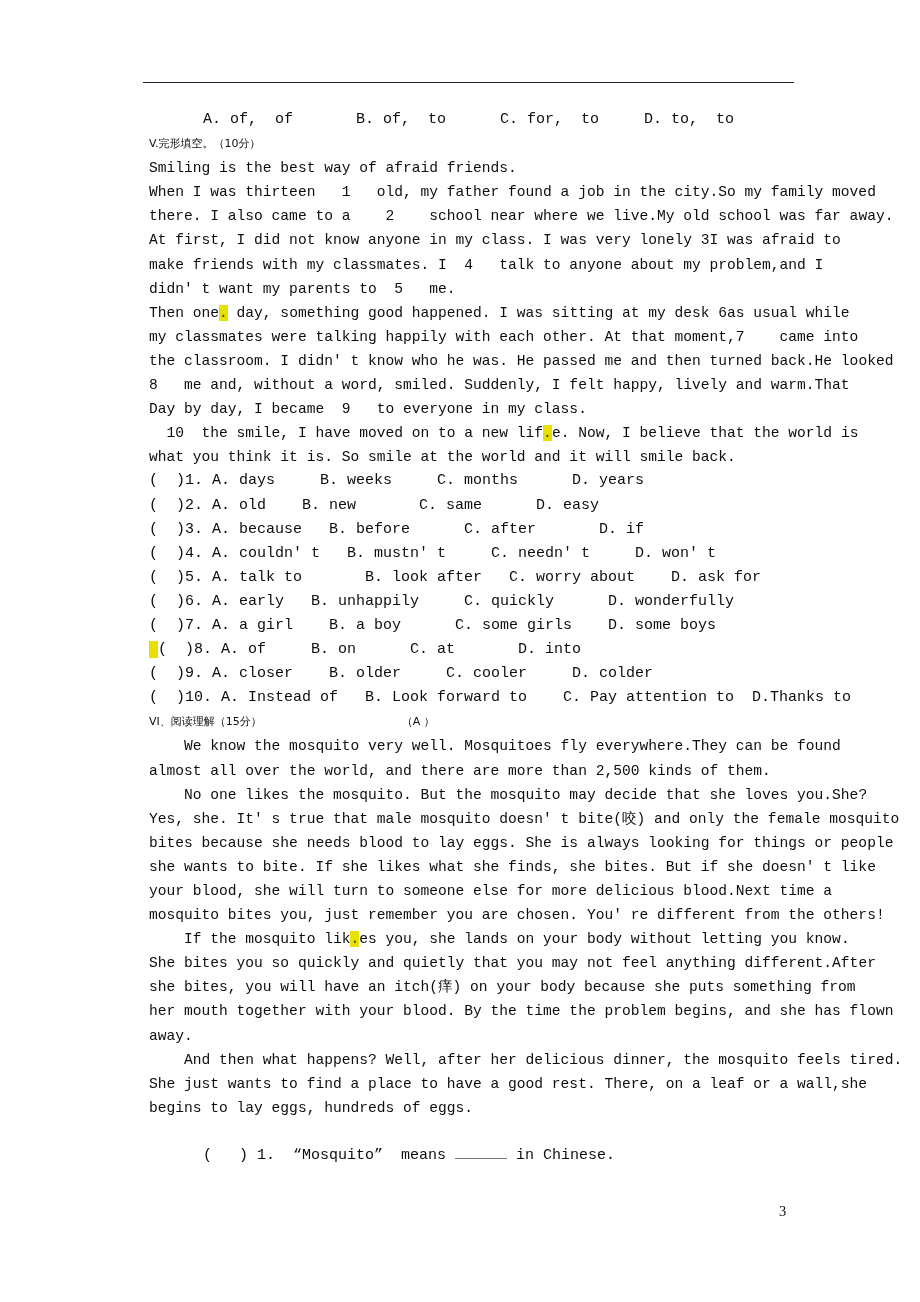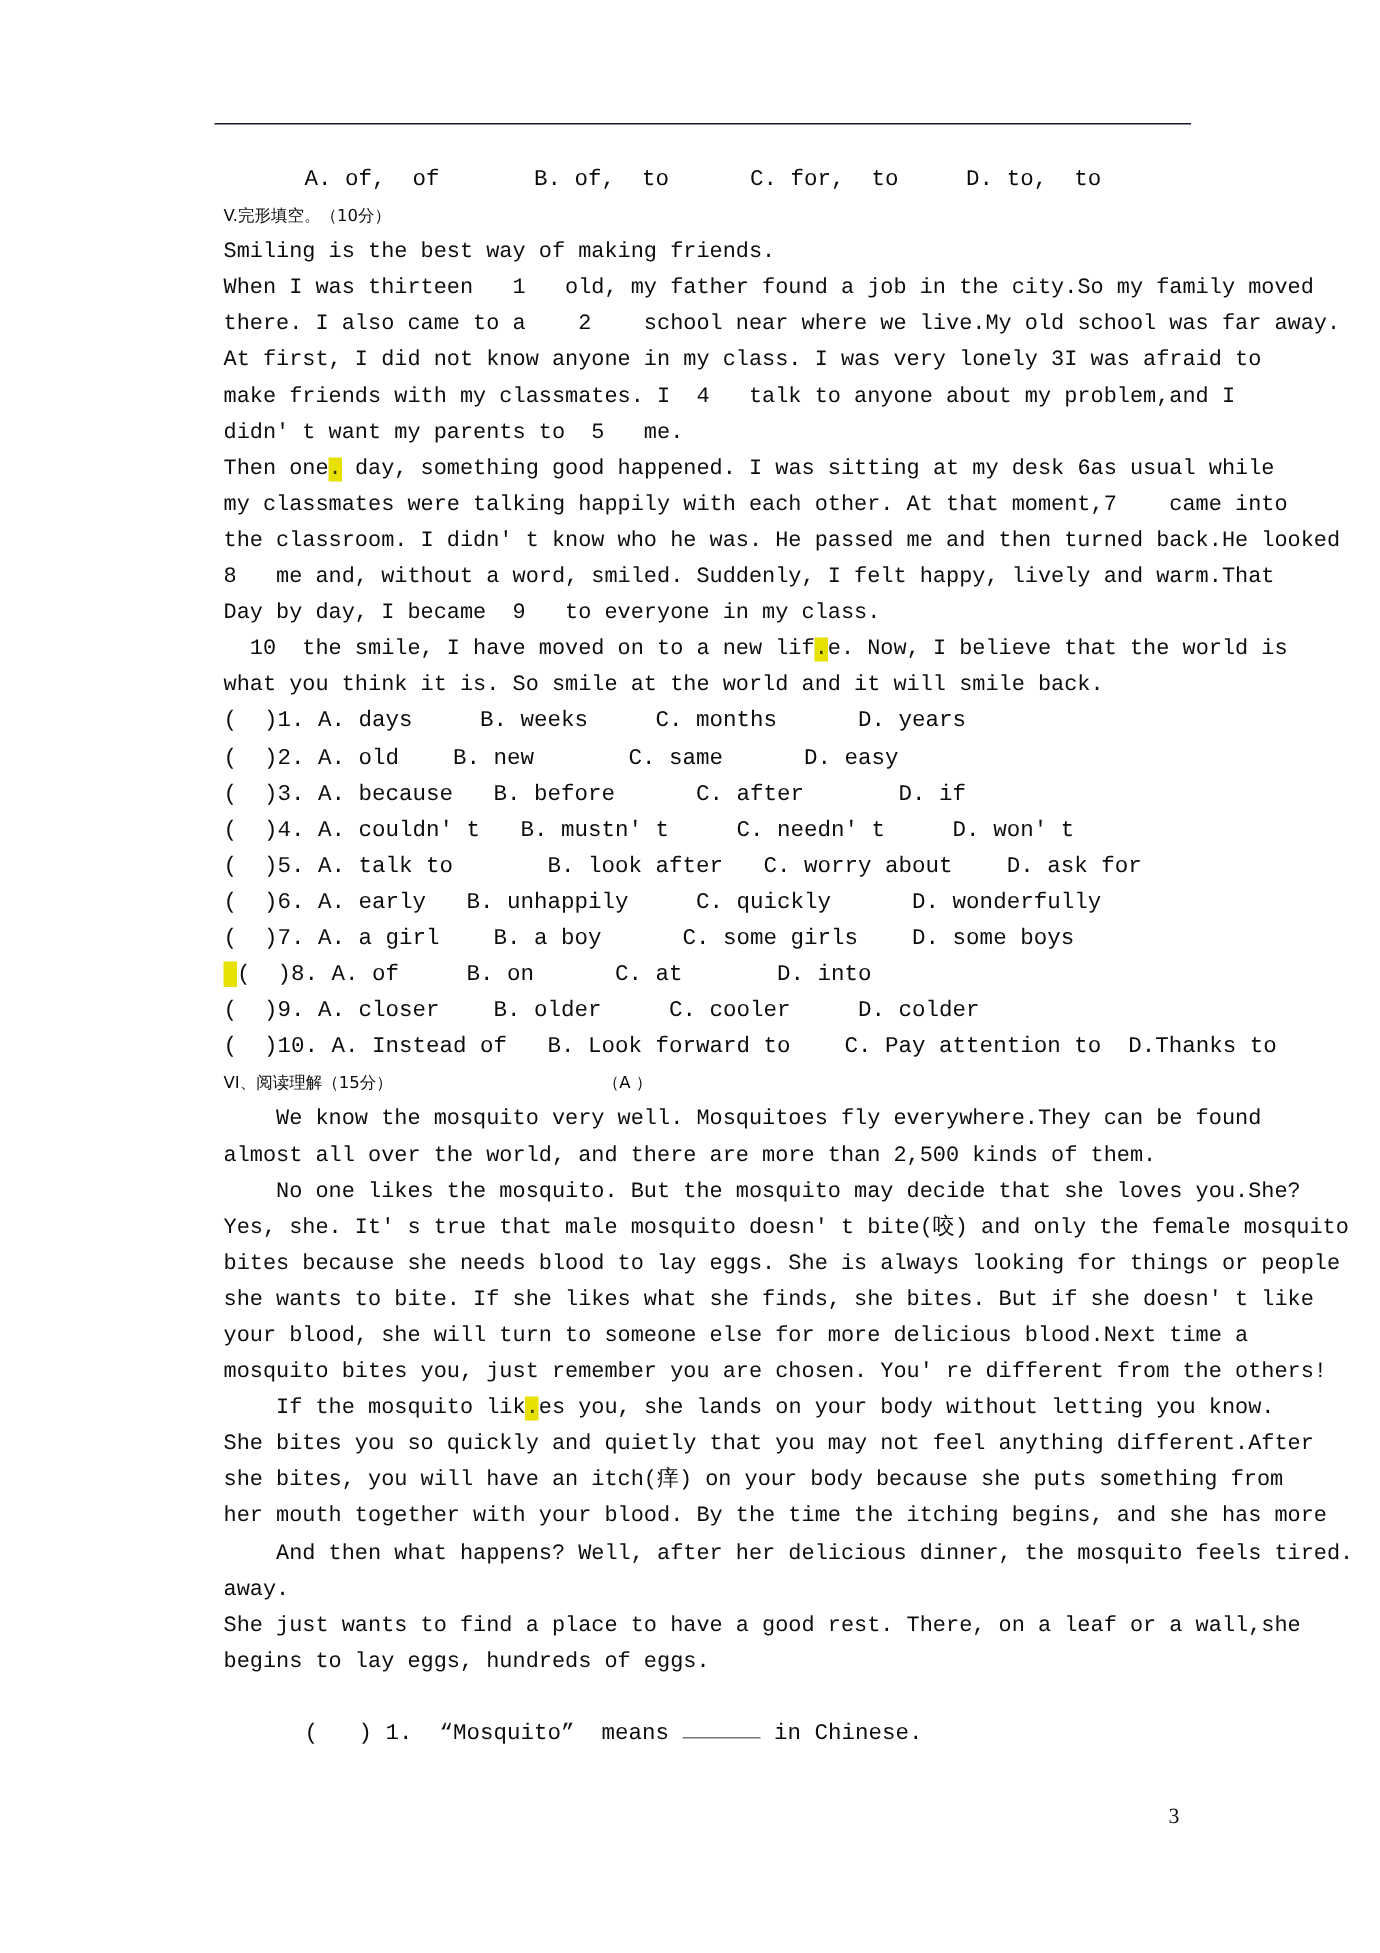--- a/index.html
+++ b/index.html
@@ -95,21 +95,21 @@
 <div class="page">
 
   <div class="rule"></div>
 
   <div class="content">
 
     <div class="opt-line">      A. of,  of       B. of,  to      C. for,  to     D. to,  to</div>
 
     <div class="heading cn">V.完形填空。（10分）</div>
 
-    <div class="body-line">Smiling is the best way of making friends.</div>
+    <div class="body-line">Smiling is the best way of afraid friends.</div>
 
     <div>
       <div class="just">
         <span>When I was thirteen   1   old, my father found a job in the city.</span>
         <span>So my family moved</span>
       </div>
       <div class="just">
         <span>there. I also came to a    2    school near where we live.</span>
         <span>My old school was far away.</span>
       </div>
@@ -183,24 +183,24 @@
         <span>Next time a</span>
       </div>
       <div class="body-line">mosquito bites you, just remember you are chosen. You' re different from the others!</div>
 
       <div class="body-line"><span>    If the mosquito lik</span><span class="hl">.</span><span>es you, she lands on your body without letting you know.</span></div>
       <div class="just">
         <span>She bites you so quickly and quietly that you may not feel anything different.</span>
         <span>After</span>
       </div>
       <div class="body-line">she bites, you will have an itch(痒) on your body because she puts something from</div>
-      <div class="body-line">her mouth together with your blood. By the time the itching begins, and she has more</div>
+      <div class="body-line">her mouth together with your blood. By the time the problem begins, and she has flown</div>
+      <div class="body-line">away.</div>
+
       <div class="body-line">    And then what happens? Well, after her delicious dinner, the mosquito feels tired.</div>
-
-      <div class="body-line">away.</div>
       <div class="just">
         <span>She just wants to find a place to have a good rest. There, on a leaf or a wall,</span>
         <span>she</span>
       </div>
       <div class="body-line">begins to lay eggs, hundreds of eggs.</div>
     </div>
 
     <div class="opt-line">
       <span>(   ) 1.  “Mosquito”  means </span><span class="blank-ul"></span><span> in Chinese.</span>
     </div>

